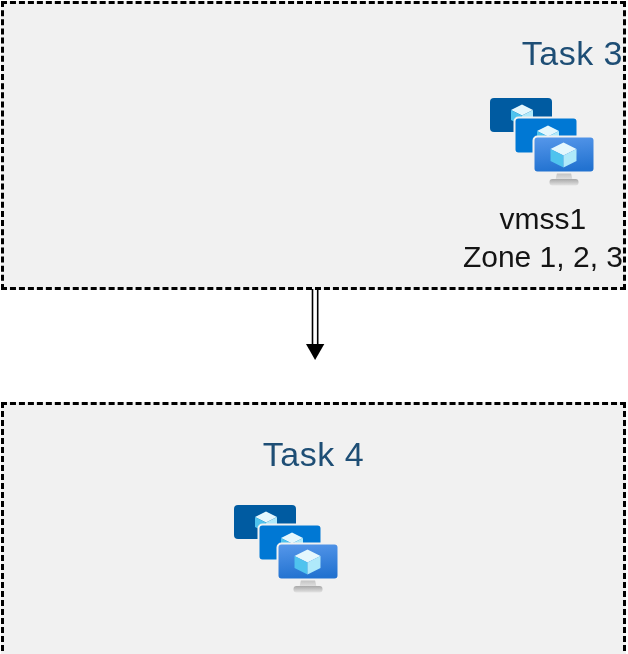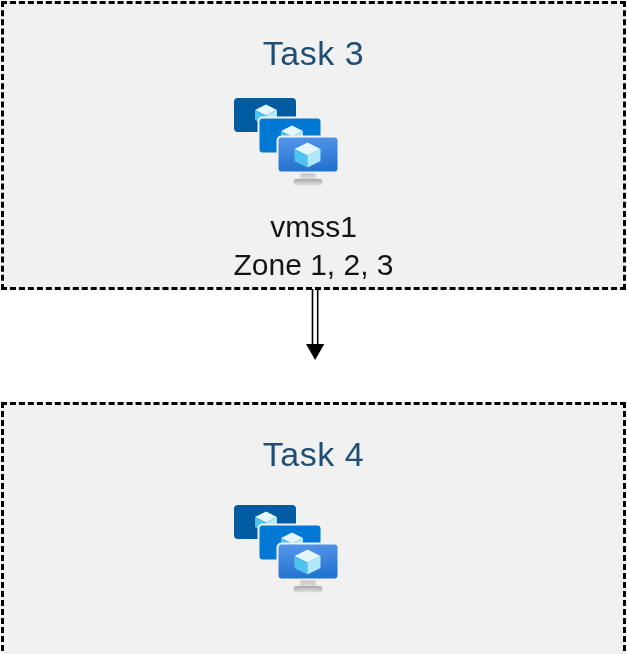--- a/index.html
+++ b/index.html
@@ -5,34 +5,34 @@
   html,body{margin:0;padding:0;background:#ffffff;}
   body{width:628px;height:654px;font-family:"Liberation Sans",sans-serif;}
   .canvas{position:relative;width:628px;height:654px;background:#ffffff;overflow:hidden;}
 
   .box{
     position:absolute;left:1px;width:619px;
     background:#F1F1F1;border:3px dashed #000000;
     display:flex;flex-direction:column;align-items:center;
     box-sizing:content-box;
   }
-  .box-1{top:1px;height:283px;}
+  .box-1{top:1px;height:283px;align-items:flex-end;}
   .box-2{top:358px;height:288px;margin-top:44px;}
 
   .box-title{
     margin-top:26px;
     font-size:34px;line-height:46px;
     color:#1E4E75;letter-spacing:0.5px;
   }
   .vmss-icon{width:106px;height:90px;transform:translateX(-28px);}
   .box-1 .vmss-icon{margin-top:22px;}
   .box-2 .vmss-icon{margin-top:28px;}
 
   .label-block{text-align:center;color:#141414;}
-  .box-1 .label-block{margin-top:20px;}
+  .box-1 .label-block{margin-top:12px;}
   .box-2 .label-block{margin-top:22px;}
   .box-label{font-size:30px;line-height:38px;}
 
   .arrow-svg{position:absolute;left:302px;top:289px;}
   .defs-svg{position:absolute;width:0;height:0;}
 </style>
 </head>
 <body>
 
 <div class="canvas">

